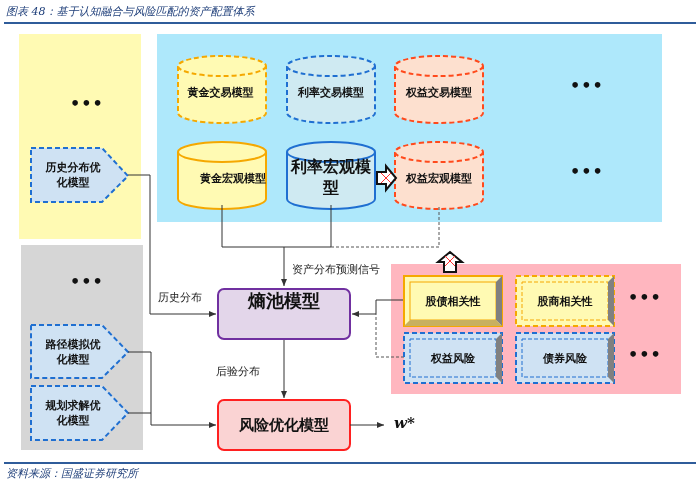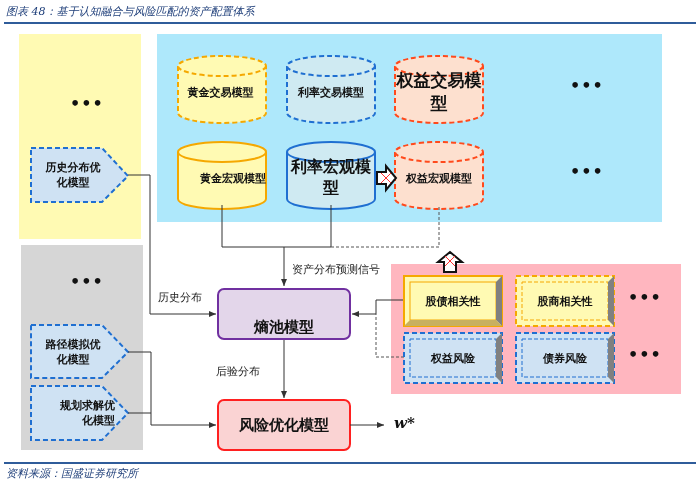--- a/index.html
+++ b/index.html
@@ -123,40 +123,40 @@
 <div class="box-text" style="left:31px;top:150px;width:84px;height:50px;font-size:11px;flex-direction:column;line-height:15px;">
   <span>历史分布优</span>
   <span>化模型</span>
 </div>
 
 <div class="dots" style="left:70px;top:272px;">•••</div>
 <div class="box-text" style="left:31px;top:327px;width:84px;height:50px;font-size:11px;flex-direction:column;line-height:15px;">
   <span>路径模拟优</span>
   <span>化模型</span>
 </div>
-<div class="box-text" style="left:31px;top:388px;width:84px;height:50px;font-size:11px;flex-direction:column;line-height:15px;align-items:flex-end;">
+<div class="box-text" style="left:31px;top:388px;width:84px;height:50px;font-size:11px;flex-direction:column;line-height:15px;">
   <span>规划求解优</span>
   <span>化模型</span>
 </div>
 
 <div class="box-text" style="left:178px;top:82px;width:85px;height:20px;font-size:11px;">黄金交易模型</div>
 <div class="box-text" style="left:287px;top:82px;width:88px;height:20px;font-size:11px;">利率交易模型</div>
-<div class="box-text" style="left:395px;top:82px;width:88px;height:20px;font-size:17px;">权益交易模型</div>
+<div class="box-text" style="left:395px;top:82px;width:88px;height:20px;font-size:11px;">权益交易模型</div>
 <div class="dots" style="left:570px;top:76px;">•••</div>
 
 <div class="box-text" style="left:178px;top:168px;width:110px;height:20px;font-size:11px;">黄金宏观模型</div>
 <div class="box-text" style="left:287px;top:168px;width:88px;height:20px;font-size:16px;">利率宏观模型</div>
 <div class="box-text" style="left:395px;top:168px;width:88px;height:20px;font-size:11px;">权益宏观模型</div>
 <div class="dots" style="left:570px;top:162px;">•••</div>
 
 <div class="lbl" style="left:292px;top:262px;">资产分布预测信号</div>
 <div class="lbl" style="left:158px;top:290px;text-align:center;">历史分布</div>
 <div class="lbl" style="left:216px;top:364px;">后验分布</div>
 
-<div class="box-text" style="left:218px;top:302px;width:132px;height:50px;font-size:15px;">熵池模型</div>
+<div class="box-text" style="left:218px;top:276px;width:132px;height:50px;font-size:18px;">熵池模型</div>
 <div class="box-text" style="left:218px;top:400px;width:132px;height:50px;font-size:15px;border-radius:14px;">风险优化模型</div>
 <div class="abs" style="left:394px;top:414px;font-family:'DejaVu Serif','Liberation Serif',serif;font-style:italic;font-weight:bold;font-size:15px;color:#111;">w*</div>
 
 <div class="box-text" style="left:410px;top:282px;width:86px;height:38px;font-size:11px;">股债相关性</div>
 <div class="box-text" style="left:522px;top:282px;width:86px;height:38px;font-size:11px;">股商相关性</div>
 <div class="dots" style="left:628px;top:288px;">•••</div>
 <div class="box-text" style="left:410px;top:339px;width:86px;height:38px;font-size:11px;">权益风险</div>
 <div class="box-text" style="left:522px;top:339px;width:86px;height:38px;font-size:11px;">债券风险</div>
 <div class="dots" style="left:628px;top:345px;">•••</div>
 

